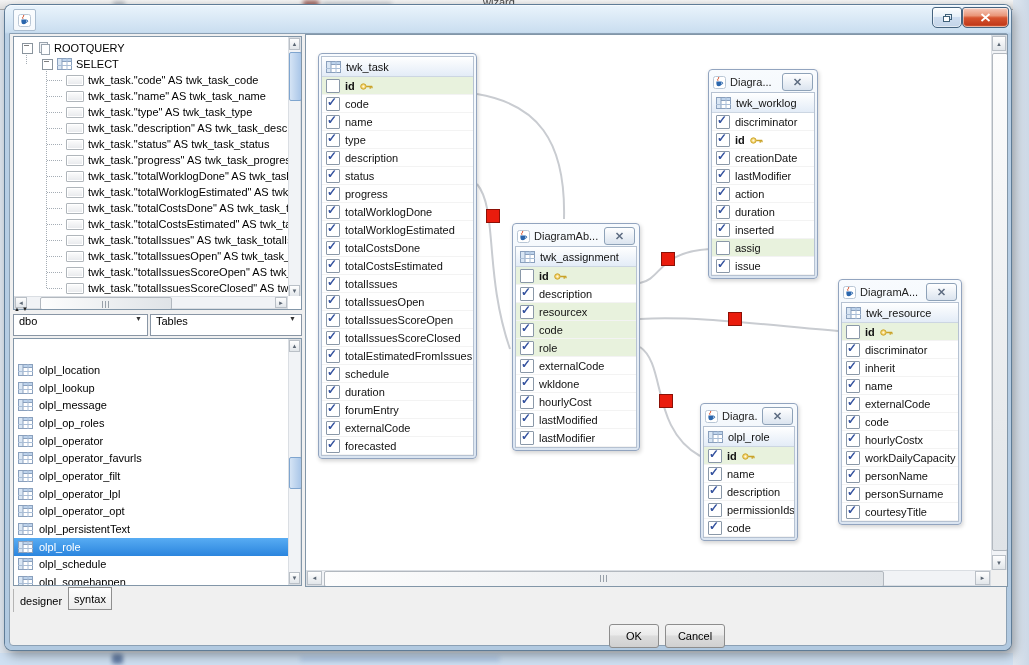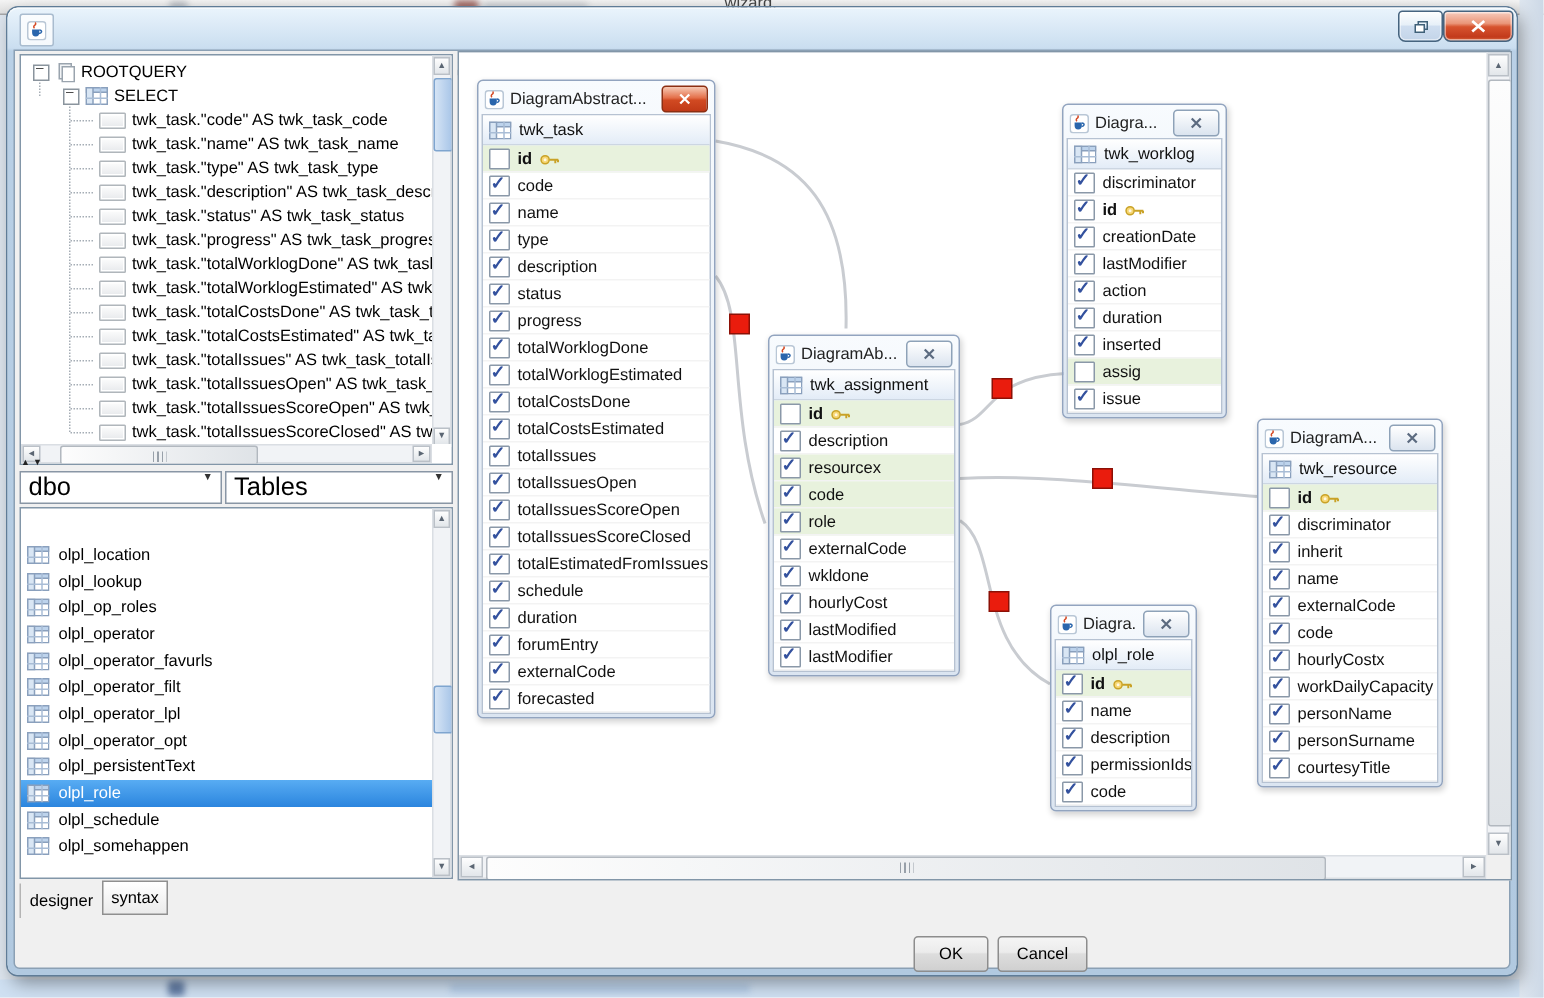--- a/index.html
+++ b/index.html
@@ -46,21 +46,21 @@
   .a-up::after{content:"▲";} .a-dn::after{content:"▼";} .a-lf::after{content:"◄";} .a-rt::after{content:"►";}
   .sb-thumb{position:absolute;border:1px solid #b2b8bf;border-radius:2px;
             background:linear-gradient(#fdfdfd,#dfe3e7);}
   .sb-thumb.vert{background:linear-gradient(90deg,#fdfdfd,#dfe3e7);}
   .sb-thumb.blue{background:linear-gradient(90deg,#d5e4f5,#a9c6e8);border-color:#7fa5cf;}
   .grip-h{position:absolute;left:50%;top:3px;width:9px;height:7px;margin-left:-4px;
           background:repeating-linear-gradient(90deg,#98a0a9 0 1px,transparent 1px 3px);}
   .corner{position:absolute;background:#f0f0f0;}
   
   .combo{position:absolute;height:22px;background:#fff;border:1px solid #8996a5;box-sizing:border-box;
-         display:flex;align-items:flex-start;font-size:17px;padding:0 5px;}
+         display:flex;align-items:flex-start;font-size:11px;padding:0 5px;}
   .combo .arr{margin-left:auto;font-size:7px;color:#333;}
   .combo .arr::after{content:"▼";}
   #combo-schema{left:3px;top:280px;width:135px;}
   #combo-type{left:140px;top:280px;width:152px;}
   
   .split-v{position:absolute;left:293px;top:5px;width:8px;font-size:6px;line-height:7px;color:#222;text-align:center;}
   .split-h{position:absolute;left:4px;top:272px;height:7px;font-size:6px;line-height:7px;color:#222;display:flex;gap:2px;}
   
   #list-panel{left:3px;top:304px;width:289px;height:248px;}
   #table-rows{position:absolute;left:0;top:0;right:13px;bottom:0;padding-top:2px;overflow:hidden;margin-top:20px;}
@@ -295,20 +295,32 @@
           <div class="lrow">
             <span class="ico">
               <svg width="15" height="12" viewBox="0 0 15 12">
                 <rect x="0.5" y="0.5" width="14" height="11" fill="#fff" stroke="#8aa0bd"></rect>
                 <rect x="0.5" y="0.5" width="14" height="3" fill="#bdd3ec" stroke="#8aa0bd"></rect>
                 <rect x="0.5" y="0.5" width="4.5" height="11" fill="#d9e6f4" stroke="#8aa0bd"></rect>
                 <line x1="0" y1="7.5" x2="15" y2="7.5" stroke="#a9bdd6"></line>
                 <line x1="10" y1="0" x2="10" y2="12" stroke="#a9bdd6"></line>
               </svg>
             </span>
+            <span>olpl_message</span>
+          </div>
+          <div class="lrow">
+            <span class="ico">
+              <svg width="15" height="12" viewBox="0 0 15 12">
+                <rect x="0.5" y="0.5" width="14" height="11" fill="#fff" stroke="#8aa0bd"></rect>
+                <rect x="0.5" y="0.5" width="14" height="3" fill="#bdd3ec" stroke="#8aa0bd"></rect>
+                <rect x="0.5" y="0.5" width="4.5" height="11" fill="#d9e6f4" stroke="#8aa0bd"></rect>
+                <line x1="0" y1="7.5" x2="15" y2="7.5" stroke="#a9bdd6"></line>
+                <line x1="10" y1="0" x2="10" y2="12" stroke="#a9bdd6"></line>
+              </svg>
+            </span>
             <span>olpl_op_roles</span>
           </div>
           <div class="lrow">
             <span class="ico">
               <svg width="15" height="12" viewBox="0 0 15 12">
                 <rect x="0.5" y="0.5" width="14" height="11" fill="#fff" stroke="#8aa0bd"></rect>
                 <rect x="0.5" y="0.5" width="14" height="3" fill="#bdd3ec" stroke="#8aa0bd"></rect>
                 <rect x="0.5" y="0.5" width="4.5" height="11" fill="#d9e6f4" stroke="#8aa0bd"></rect>
                 <line x1="0" y1="7.5" x2="15" y2="7.5" stroke="#a9bdd6"></line>
                 <line x1="10" y1="0" x2="10" y2="12" stroke="#a9bdd6"></line>
@@ -427,36 +439,20 @@
             <path d="M 171,149 C 192,174 178,239 204,314" fill="none" stroke="#c9ccd1" stroke-width="2"></path>
             <path d="M 334,248 C 356,244 352,217 404,214" fill="none" stroke="#c9ccd1" stroke-width="2"></path>
             <path d="M 334,284 C 390,281 450,289 532,296" fill="none" stroke="#c9ccd1" stroke-width="2"></path>
             <path d="M 334,312 C 360,329 345,394 394,421" fill="none" stroke="#c9ccd1" stroke-width="2"></path>
             <rect x="180.5" y="174.5" width="13" height="13" fill="#ea1c0d" stroke="#8c1006"></rect>
             <rect x="355.5" y="217.5" width="13" height="13" fill="#ea1c0d" stroke="#8c1006"></rect>
             <rect x="422.5" y="277.5" width="13" height="13" fill="#ea1c0d" stroke="#8c1006"></rect>
             <rect x="353.5" y="359.5" width="13" height="13" fill="#ea1c0d" stroke="#8c1006"></rect>
           </svg>
       <div class="iframe active" style="left: 12px; top: 18px; width: 159px;">
-            <div class="ifr-title">
-              <span class="ico">
-                <svg width="13" height="13" viewBox="0 0 13 13">
-                  <rect x="0.5" y="0.5" width="12" height="12" rx="2" fill="#fff" stroke="#b9c7d6"></rect>
-                  <path d="M3.4 5.6 h4.8 v2.3 a2.4 2.4 0 0 1 -4.8 0 z" fill="#2a66ad"></path>
-                  <path d="M8.2 6 q1.7 .2 1.5 1.3 q-.2 1 -1.7 1" fill="none" stroke="#2a66ad" stroke-width="1"></path>
-                  <path d="M5 4.8 q-1.1-1 .2-2 q1.1-.9 .2-1.8" fill="none" stroke="#d44a26" stroke-width="1"></path>
-                </svg>
-              </span>
-              <span class="ifr-text">DiagramAbstract...</span>
-              <span class="ifr-close">
-                <svg width="9" height="8" viewBox="0 0 9 8">
-                  <path d="M1.5 1 L7.5 7 M7.5 1 L1.5 7" stroke="#fff" stroke-width="1.5" fill="none"></path>
-                </svg>
-              </span>
-            </div>
             <div class="ifr-body">
               <div class="tbl-head">
                 <span class="ico">
                   <svg width="15" height="12" viewBox="0 0 15 12">
                     <rect x="0.5" y="0.5" width="14" height="11" fill="#fff" stroke="#8aa0bd"></rect>
                     <rect x="0.5" y="0.5" width="14" height="3" fill="#bdd3ec" stroke="#8aa0bd"></rect>
                     <rect x="0.5" y="0.5" width="4.5" height="11" fill="#d9e6f4" stroke="#8aa0bd"></rect>
                     <line x1="0" y1="7.5" x2="15" y2="7.5" stroke="#a9bdd6"></line>
                     <line x1="10" y1="0" x2="10" y2="12" stroke="#a9bdd6"></line>
                   </svg>

